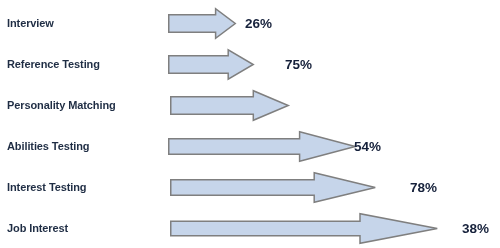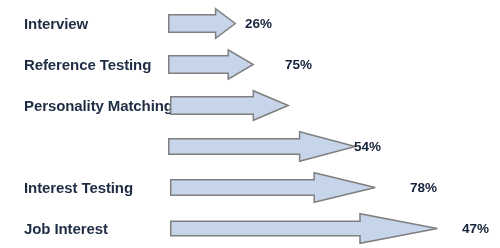--- a/index.html
+++ b/index.html
@@ -21,25 +21,25 @@
     background: #ffffff;
   }
   .chart-row {
     position: absolute;
     left: 0;
     width: 500px;
     height: 41px;
   }
   .row-label {
     position: absolute;
-    left: 24px;
+    left: 7px;
     top: 0;
     height: 41px;
     line-height: 41px;
-    font-size: 15px;
+    font-size: 11px;
     font-weight: 600;
     color: #1f2d44;
     white-space: nowrap;
     letter-spacing: -0.1px;
   }
   .row-arrow {
     position: absolute;
     top: 0;
     height: 41px;
     overflow: visible;
@@ -83,20 +83,21 @@
     </div>
     <div class="chart-row" style="top: 85px;">
       <div class="row-label">Personality Matching</div>
       <div class="row-arrow" style="left: 170px; width: 119px;">
         <svg width="119" height="31" viewBox="0 0 119 31" style="margin-top: 5px;">
           <polygon points="0.75,6.82 83.30,6.82 83.30,0.75 118.25,15.50 83.30,30.25 83.30,24.18 0.75,24.18" fill="#c6d5ea" stroke="#7f7f7f" stroke-width="1.5" stroke-linejoin="miter"></polygon>
         </svg>
       </div>
     </div>
     <div class="chart-row" style="top: 126px;">
+      <div class="row-label">Abilities Testing</div>
       <div class="row-arrow" style="left: 168px; width: 188px;">
         <svg width="188" height="31" viewBox="0 0 188 31" style="margin-top: 5px;">
           <polygon points="0.75,7.75 131.60,7.75 131.60,0.75 187.25,15.50 131.60,30.25 131.60,23.25 0.75,23.25" fill="#c6d5ea" stroke="#7f7f7f" stroke-width="1.5" stroke-linejoin="miter"></polygon>
         </svg>
       </div>
       <div class="row-value" style="left: 354px;">54%</div>
     </div>
     <div class="chart-row" style="top: 167px;">
       <div class="row-label">Interest Testing</div>
       <div class="row-arrow" style="left: 170px; width: 206px;">
@@ -106,15 +107,15 @@
       </div>
       <div class="row-value" style="left: 410px;">78%</div>
     </div>
     <div class="chart-row" style="top: 208px;">
       <div class="row-label">Job Interest</div>
       <div class="row-arrow" style="left: 170px; width: 268px;">
         <svg width="268" height="31" viewBox="0 0 268 31" style="margin-top: 5px;">
           <polygon points="0.75,8.37 190.00,8.37 190.00,0.75 267.25,15.50 190.00,30.25 190.00,22.63 0.75,22.63" fill="#c6d5ea" stroke="#7f7f7f" stroke-width="1.5" stroke-linejoin="miter"></polygon>
         </svg>
       </div>
-      <div class="row-value" style="left: 462px;">47%</div>
+      <div class="row-value" style="left: 462px;">38%</div>
     </div>
   </div>
 
 </body></html>

